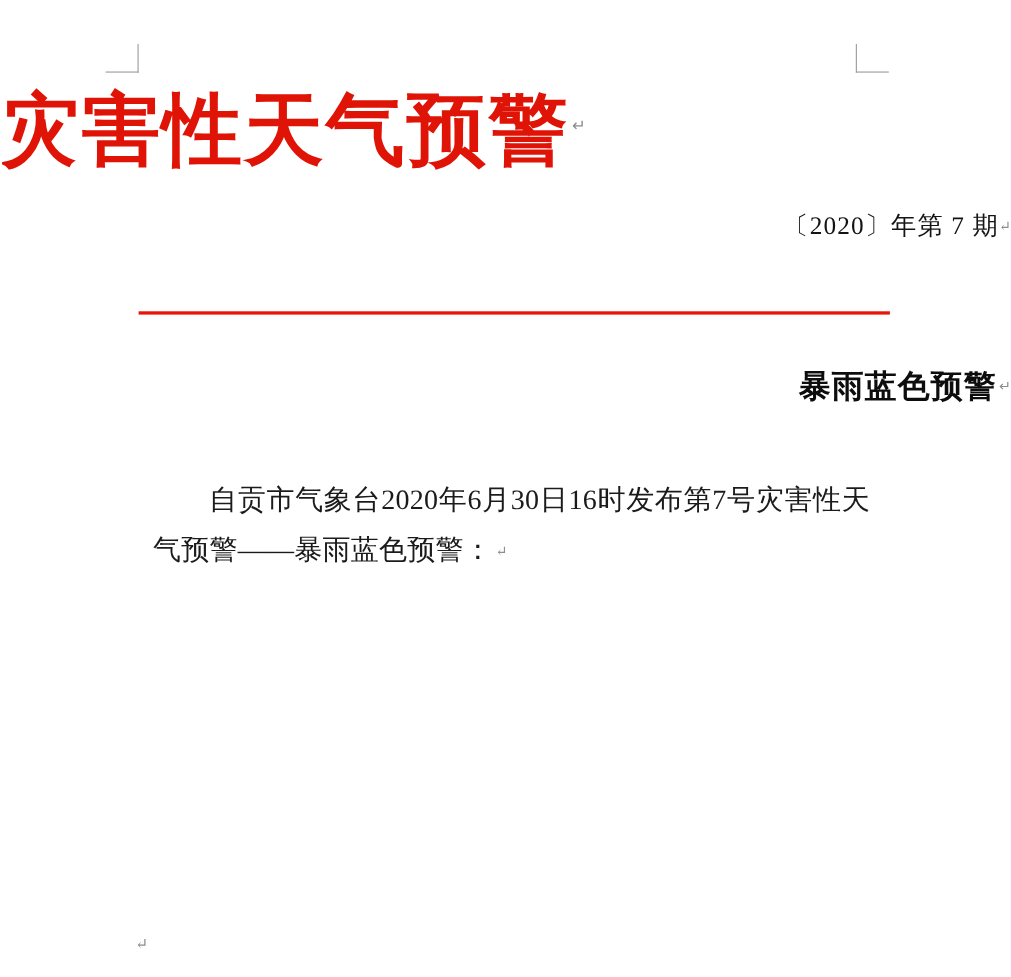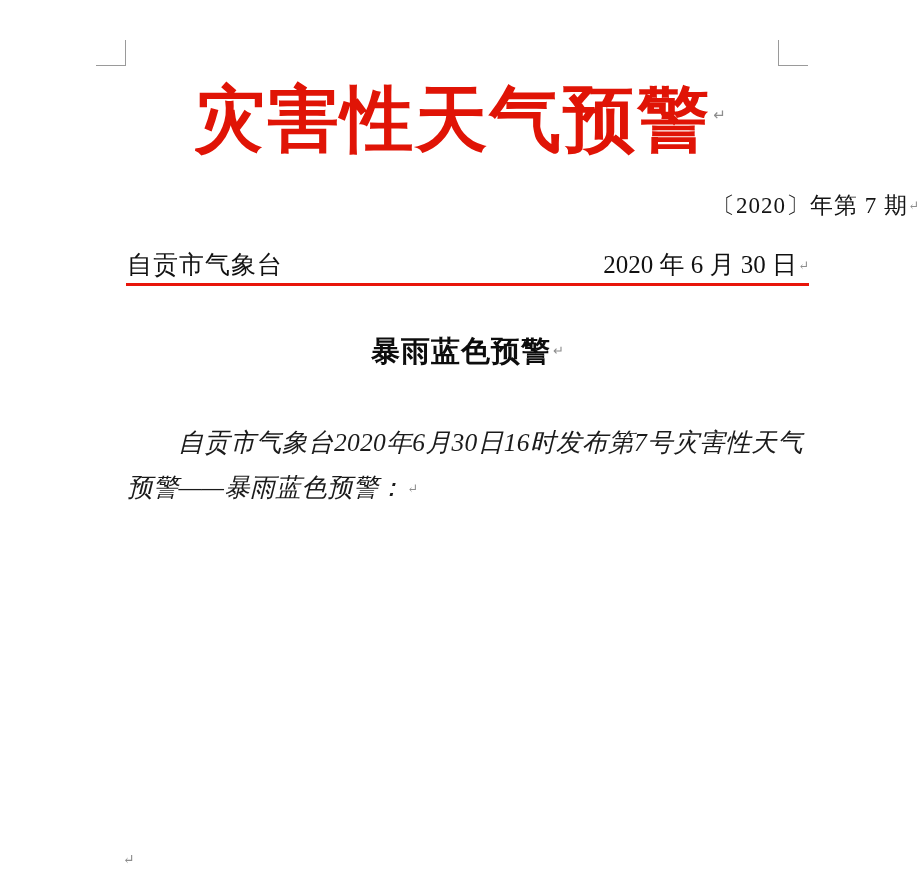--- a/index.html
+++ b/index.html
@@ -45,21 +45,20 @@
 
   .crop-tl { left: 96px;  top: 40px; }
   .crop-tr { left: 778px; top: 40px; }
 
   
   .doc-title {
     position: absolute;
     left: 0;
     right: 0;
     top: 72px;
-    text-align: center;
     font-family: "DejaVu Sans", "Liberation Sans", sans-serif;
     font-size: 72px;
     line-height: 86px;
     font-weight: 700;
     letter-spacing: 2px;
     color: #e01406;
     white-space: nowrap;
   }
   .doc-title .pilcrow {
     color: #8d8d8d;
@@ -122,21 +121,21 @@
     height: 3px;
     background: #e8150a;
   }
 
   
   .sub-heading {
     position: absolute;
     left: 16px;
     right: 0;
     top: 331px;
-    text-align: center;
+    text-align: right;
     font-family: "DejaVu Sans", "Liberation Sans", sans-serif;
     font-size: 29px;
     line-height: 40px;
     font-weight: 700;
     letter-spacing: 1px;
     color: #0d0d0d;
     white-space: nowrap;
   }
   .sub-heading .pilcrow {
     color: #8d8d8d;
@@ -149,30 +148,29 @@
   }
 
   
   .body-copy {
     position: absolute;
     left: 127px;
     top: 420px;
     width: 676px;
   }
   .body-para {
-    margin: 0;
+    margin: 12px;
     font-size: 25.5px;
     line-height: 45px;
     text-align: justify;
     text-justify: inter-ideograph;
     text-indent: 51px;
     letter-spacing: 0.2px;
     color: #1b1b1b;
     word-break: break-all;
-    font-style: italic;
   }
   .body-para + .body-para { margin-top: 0; }
   .body-para .pilcrow {
     color: #8d8d8d;
     font-size: 13px;
     vertical-align: 3px;
     letter-spacing: 0;
     margin-left: 3px;
   }
 
@@ -194,24 +192,20 @@
   <div class="crop-mark tr crop-tr"></div>
 
   <div class="doc-title">
     <span>灾害性天气预警</span><span class="pilcrow">↵</span>
   </div>
 
   <div class="issue-line">
     <span>〔2020〕年第 7 期</span><span class="pilcrow">↵</span>
   </div>
 
-  <div class="meta-row">
-    <span class="issuer">自贡市气象台</span>
-    <span class="issue-date-wrap"><span>2020 年 6 月 30 日</span><span class="pilcrow">↵</span></span>
-  </div>
 
   <div class="red-rule"></div>
 
   <div class="sub-heading">
     <span>暴雨蓝色预警</span><span class="pilcrow">↵</span>
   </div>
 
   <div class="body-copy">
     <p class="body-para"><span>自贡市气象台2020年6月30日16时发布第7号灾害性天气预警——暴雨蓝色预警：</span><span class="pilcrow">↵</span></p>
   </div>

